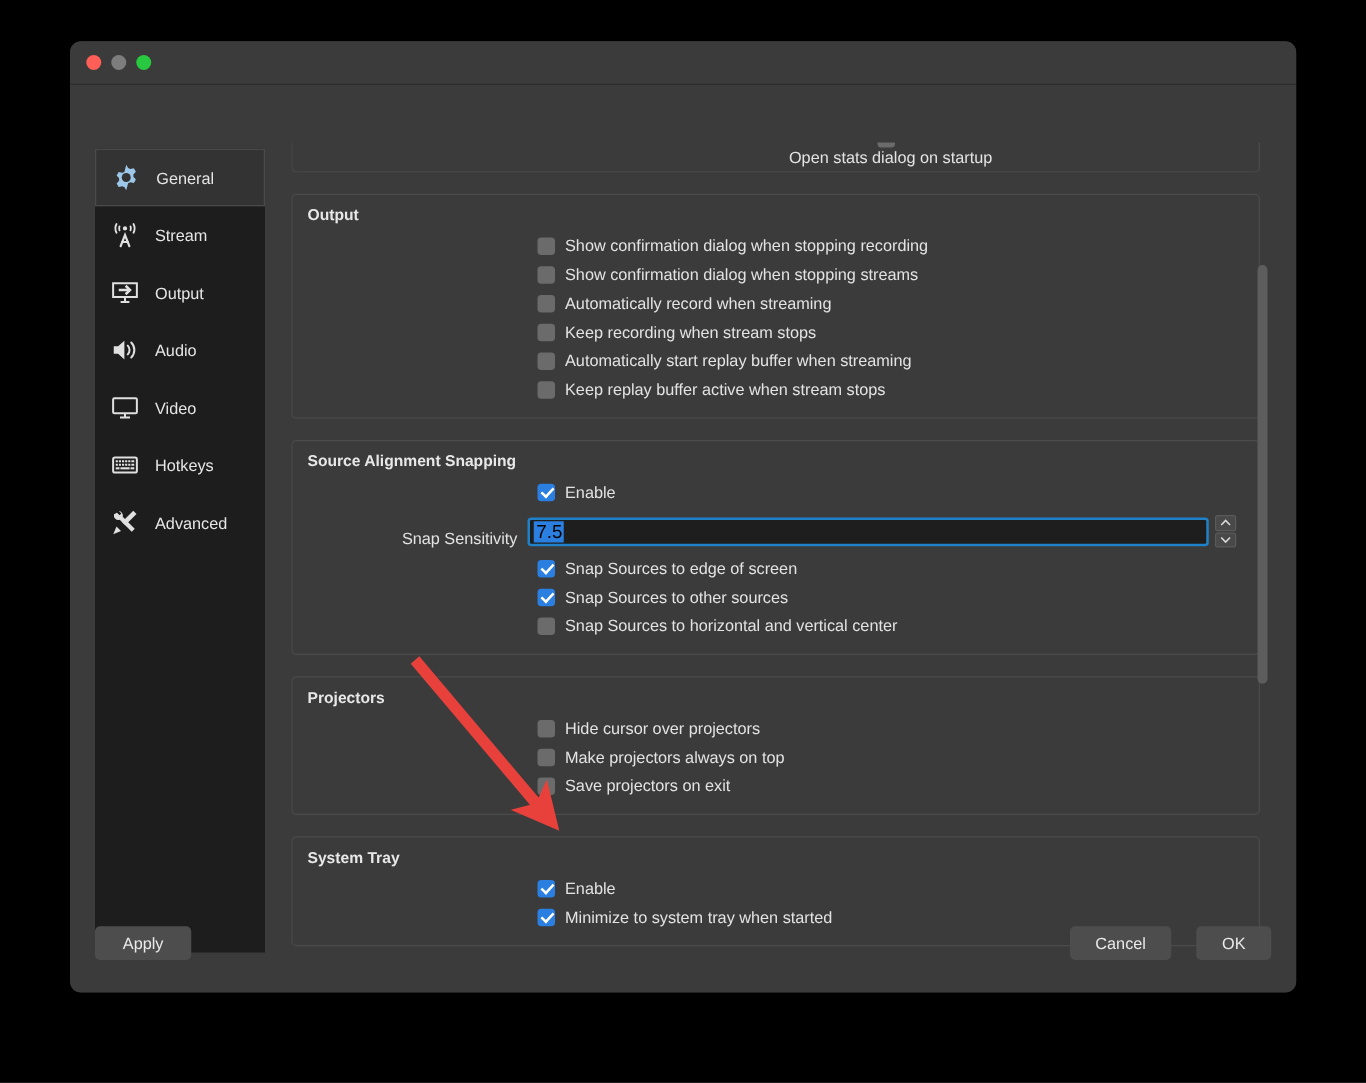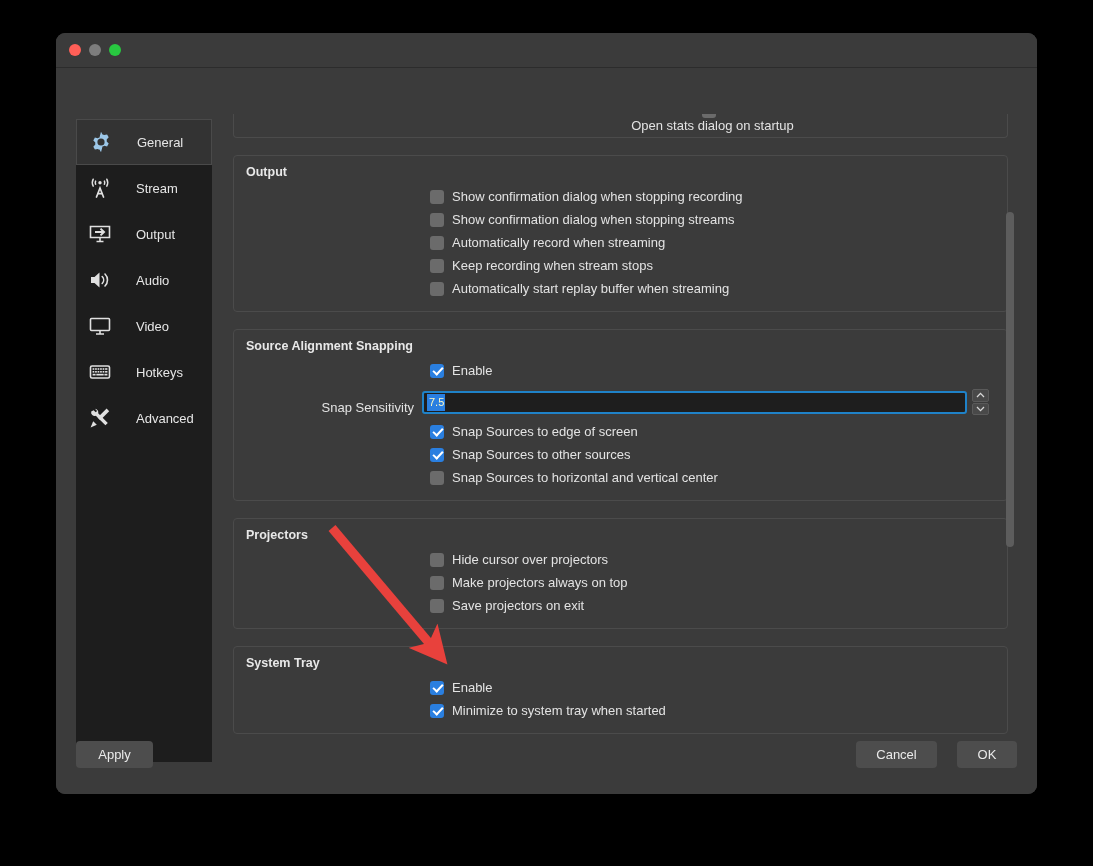--- a/index.html
+++ b/index.html
@@ -72,21 +72,21 @@
     height: 643px;
     background: #1d1d1d;
   }
 
   .side-item {
     position: relative;
     height: 46px;
     display: flex;
     align-items: center;
     padding-left: 11px;
-    gap: 23px;
+    gap: 11px;
     cursor: default;
   }
   .side-item.selected {
     background: #333333;
     border: 1px solid #4a4a4a;
   }
   .side-label {
     color: #e6e6e6;
     font-size: 13px;
   }
@@ -191,22 +191,22 @@
     height: 23px;
     background: #1e1e1e;
     border: 2px solid #1f82c8;
     border-radius: 3px;
     display: flex;
     align-items: center;
     padding-left: 3px;
   }
   .sel-text {
     background: #2a7fe0;
-    color: #fef9c3;
-    font-size: 11px;
+    color: #000000;
+    font-size: 15px;
     padding: 1px 1px 1px 2px;
     line-height: 15px;
   }
   .spin-btns {
     width: 17px;
     height: 26px;
     display: flex;
     flex-direction: column;
     gap: 1px;
     margin-right: 6px;
@@ -410,20 +410,24 @@
           <span class="cb-label">Automatically record when streaming</span>
         </div>
         <div class="row row-indent">
           <span class="cb"></span>
           <span class="cb-label">Keep recording when stream stops</span>
         </div>
         <div class="row row-indent">
           <span class="cb"></span>
           <span class="cb-label">Automatically start replay buffer when streaming</span>
         </div>
+        <div class="row row-indent">
+          <span class="cb"></span>
+          <span class="cb-label">Keep replay buffer active when stream stops</span>
+        </div>
       </div>
 
       <div class="groupbox">
         <div class="group-title">Source Alignment Snapping</div>
         <div class="row row-indent">
           <span class="cb checked"></span>
           <span class="cb-label">Enable</span>
         </div>
 
         <div class="field-row">

